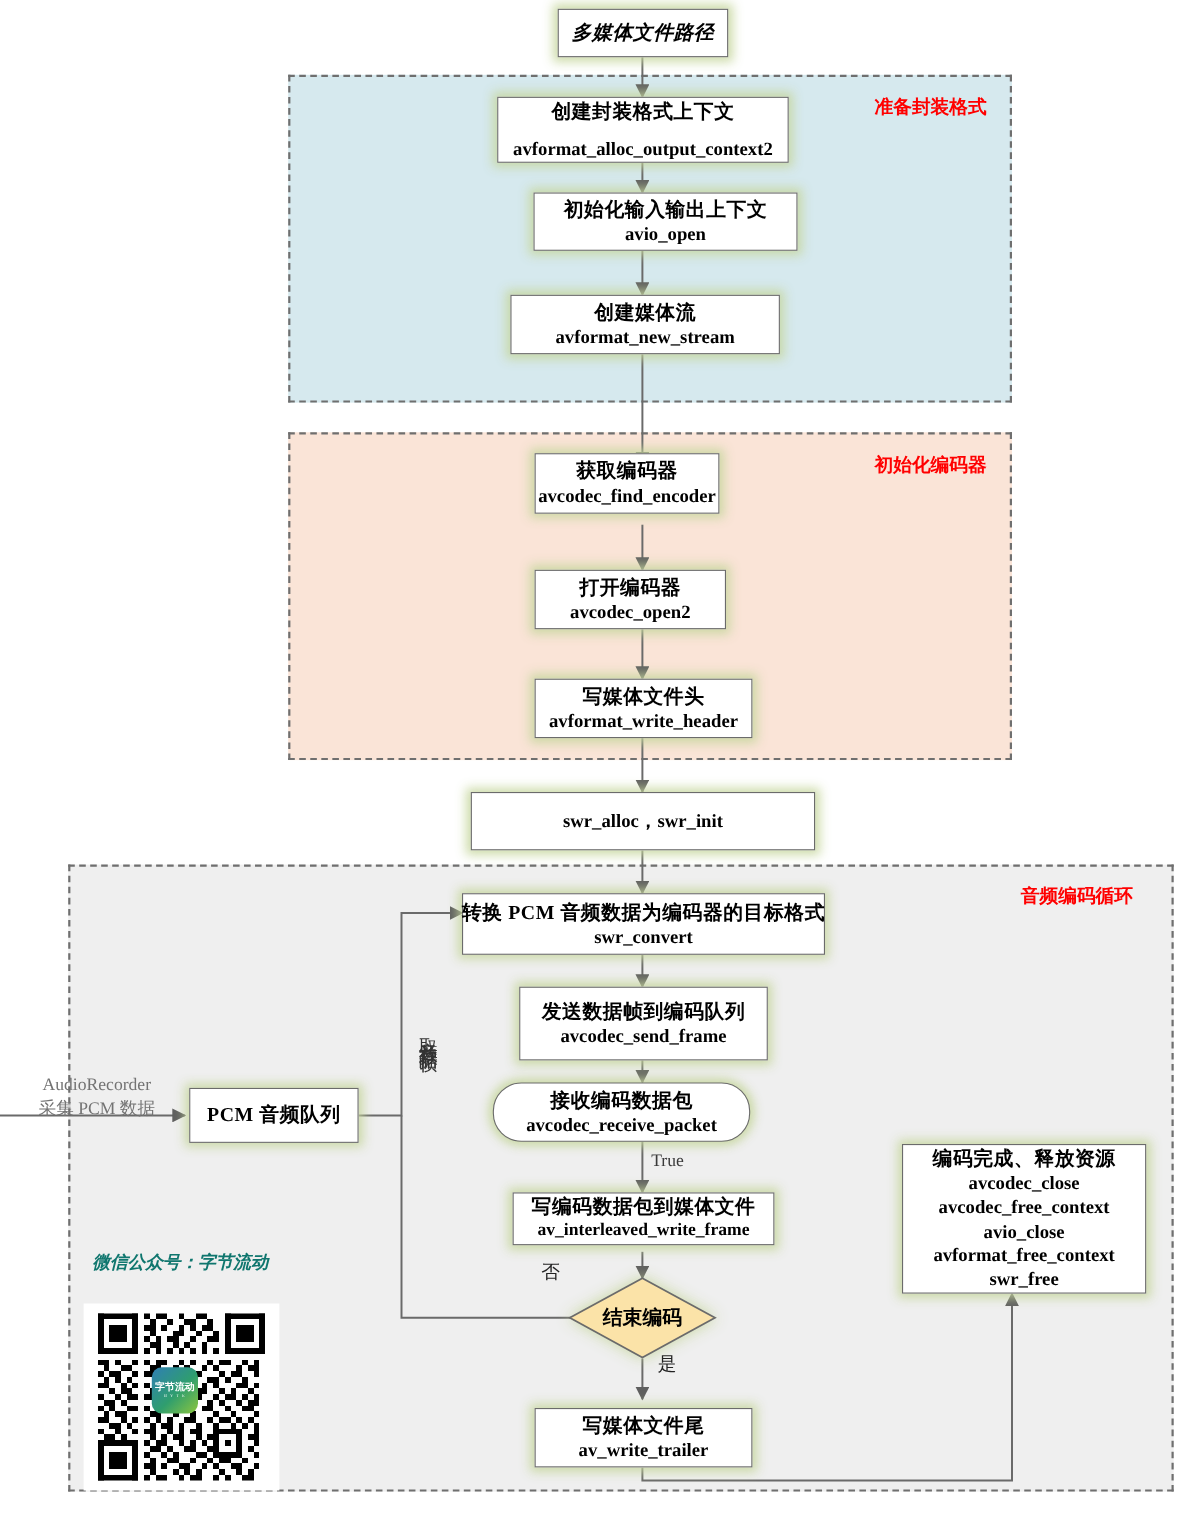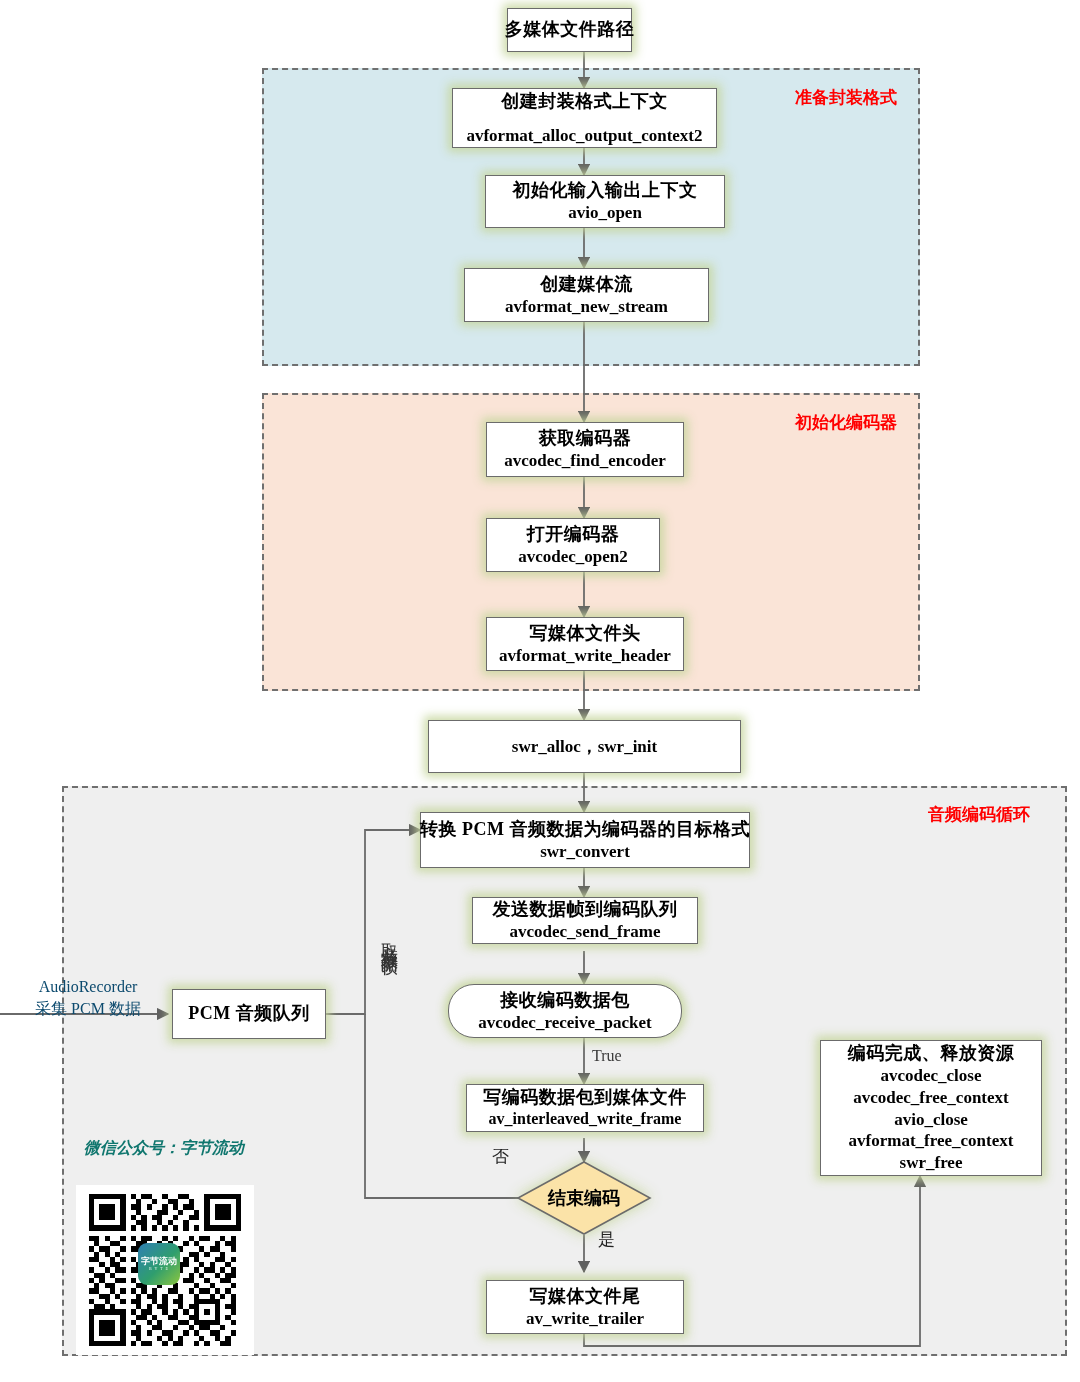--- a/index.html
+++ b/index.html
@@ -97,21 +97,21 @@
   .edge-label.vert{
     writing-mode:vertical-rl;
     text-orientation:upright;
     letter-spacing:3px;
     font-size:17px;
     color:#333;
   }
   .source-label{
     position:absolute;
     font-size:16px;
-    color:#0c4a6e;
+    color:#737373;
     text-align:center;
     line-height:1.35;
     white-space:nowrap;
     z-index:7;
   }
 
   
   .watermark{
     position:absolute;
     font-style:italic;
@@ -192,40 +192,40 @@
       <line x1="0" y1="1014" x2="168" y2="1014" marker-end="url(#ah)"></line>
 
       <path d="M 326 1014 L 365 1014 L 365 830 L 420 830" marker-end="url(#ah)"></path>
 
       <path d="M 528 1198 L 365 1198 L 365 1014"></path>
 
       <path d="M 584 1334 L 584 1346 L 920 1346 L 920 1176" marker-end="url(#ah)"></path>
     </g>
   </svg>
 
-  <div class="node" style="left:507px;top:8px;width:125px;height:44px;">
+  <div class="node" style="left:507px;top:8px;width:155px;height:44px;font-style:italic;">
     <span class="cn">多媒体文件路径</span>
   </div>
 
   <div class="node" style="left:452px;top:88px;width:265px;height:60px;gap:12px;">
     <span class="cn">创建封装格式上下文</span>
     <span class="fn">avformat_alloc_output_context2</span>
   </div>
 
   <div class="node" style="left:485px;top:175px;width:240px;height:53px;">
     <span class="cn">初始化输入输出上下文</span>
     <span class="fn">avio_open</span>
   </div>
 
   <div class="node" style="left:464px;top:268px;width:245px;height:54px;">
     <span class="cn">创建媒体流</span>
     <span class="fn">avformat_new_stream</span>
   </div>
 
-  <div class="node" style="left:486px;top:422px;width:198px;height:55px;">
+  <div class="node" style="left:486px;top:412px;width:168px;height:55px;">
     <span class="cn">获取编码器</span>
     <span class="fn">avcodec_find_encoder</span>
   </div>
 
   <div class="node" style="left:486px;top:518px;width:174px;height:54px;">
     <span class="cn">打开编码器</span>
     <span class="fn">avcodec_open2</span>
   </div>
 
   <div class="node" style="left:486px;top:617px;width:198px;height:54px;">
@@ -235,21 +235,21 @@
 
   <div class="node" style="left:428px;top:720px;width:313px;height:53px;">
     <span class="fn">swr_alloc，swr_init</span>
   </div>
 
   <div class="node" style="left:420px;top:812px;width:330px;height:56px;">
     <span class="cn">转换 PCM 音频数据为编码器的目标格式</span>
     <span class="fn">swr_convert</span>
   </div>
 
-  <div class="node" style="left:472px;top:897px;width:226px;height:47px;">
+  <div class="node" style="left:472px;top:897px;width:226px;height:67px;">
     <span class="cn">发送数据帧到编码队列</span>
     <span class="fn">avcodec_send_frame</span>
   </div>
 
   <div class="node" style="left:448px;top:984px;width:234px;height:54px;border-radius:26px;">
     <span class="cn">接收编码数据包</span>
     <span class="fn">avcodec_receive_packet</span>
   </div>
 
   <div class="node" style="left:466px;top:1084px;width:238px;height:48px;">

